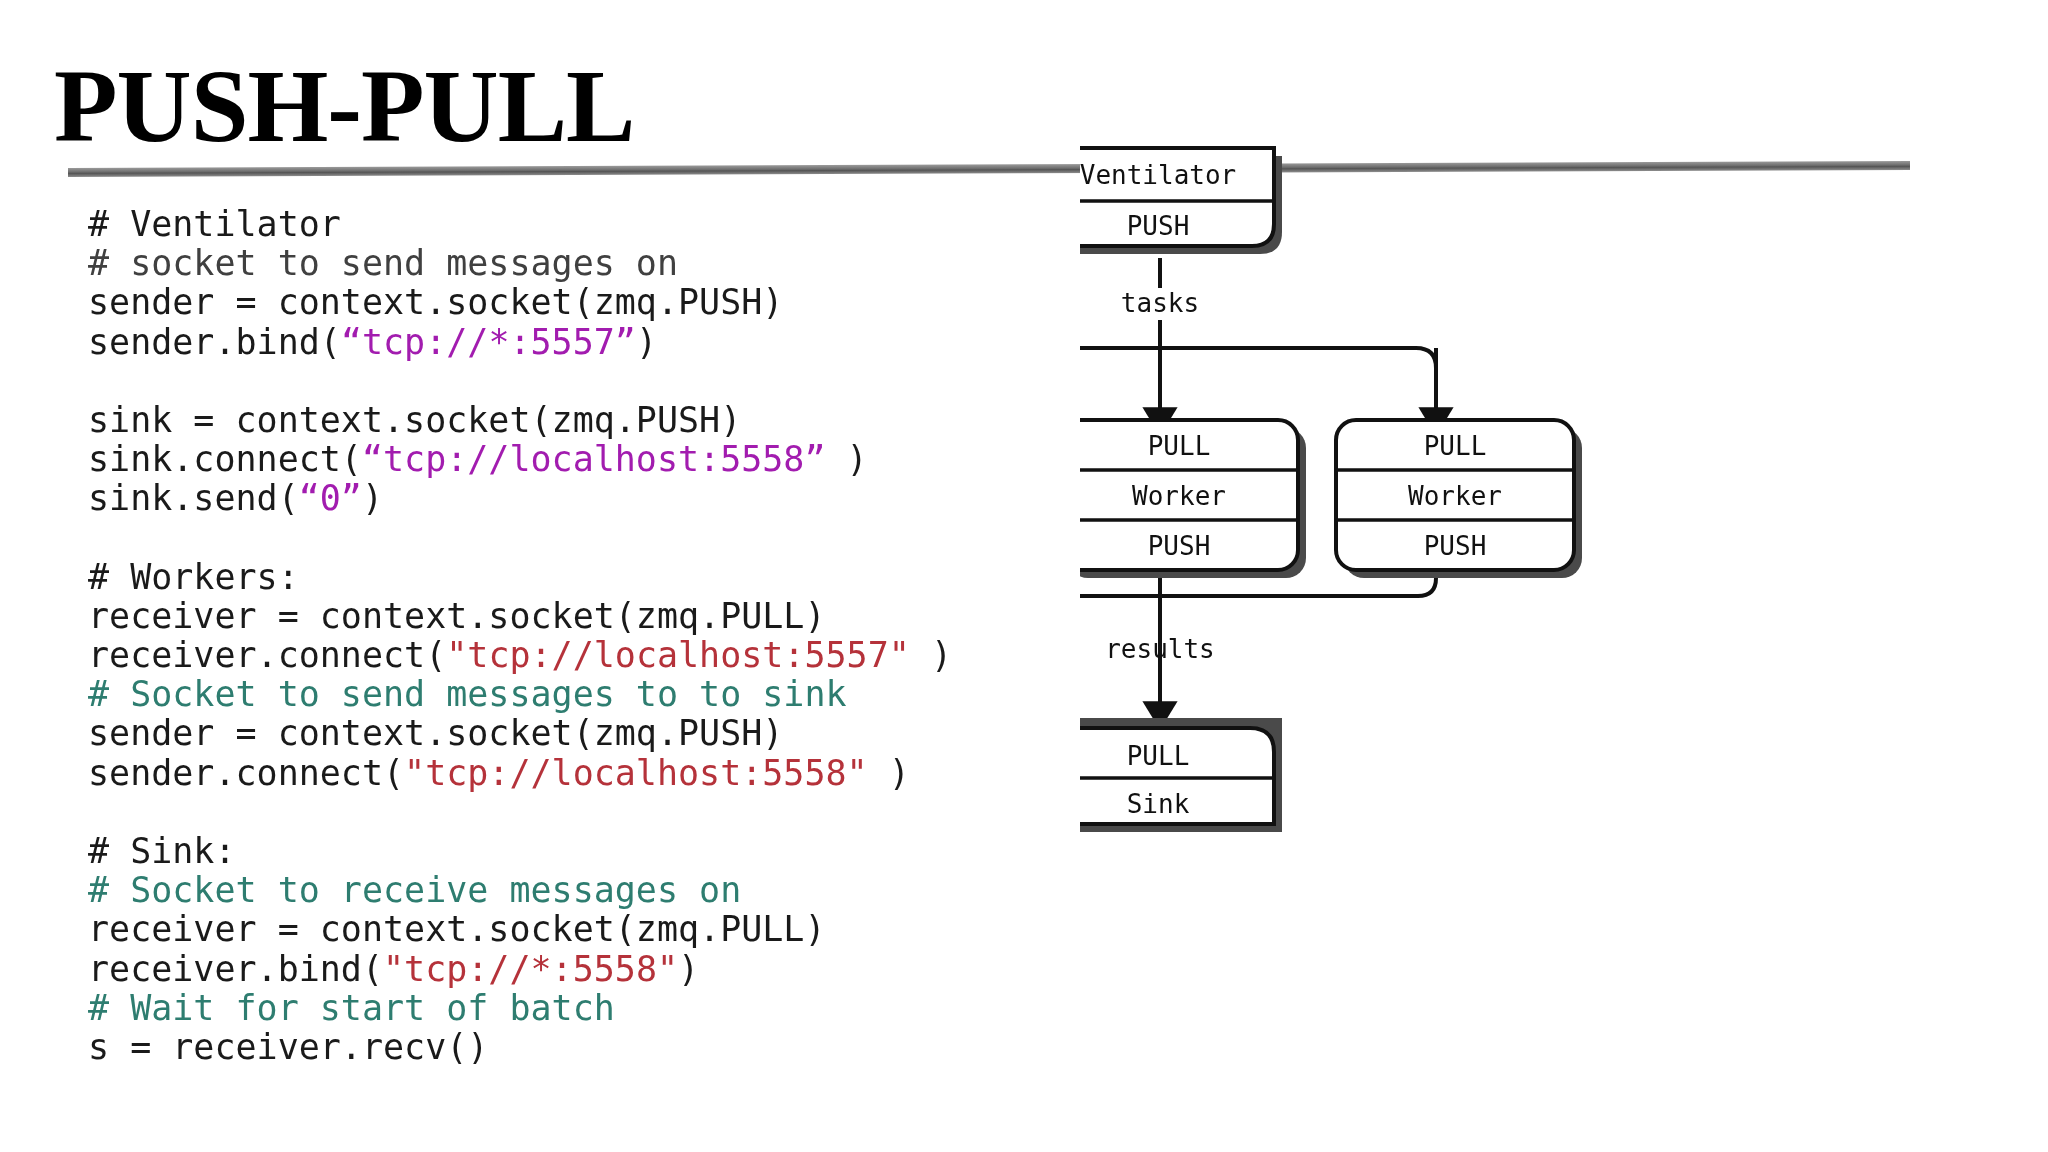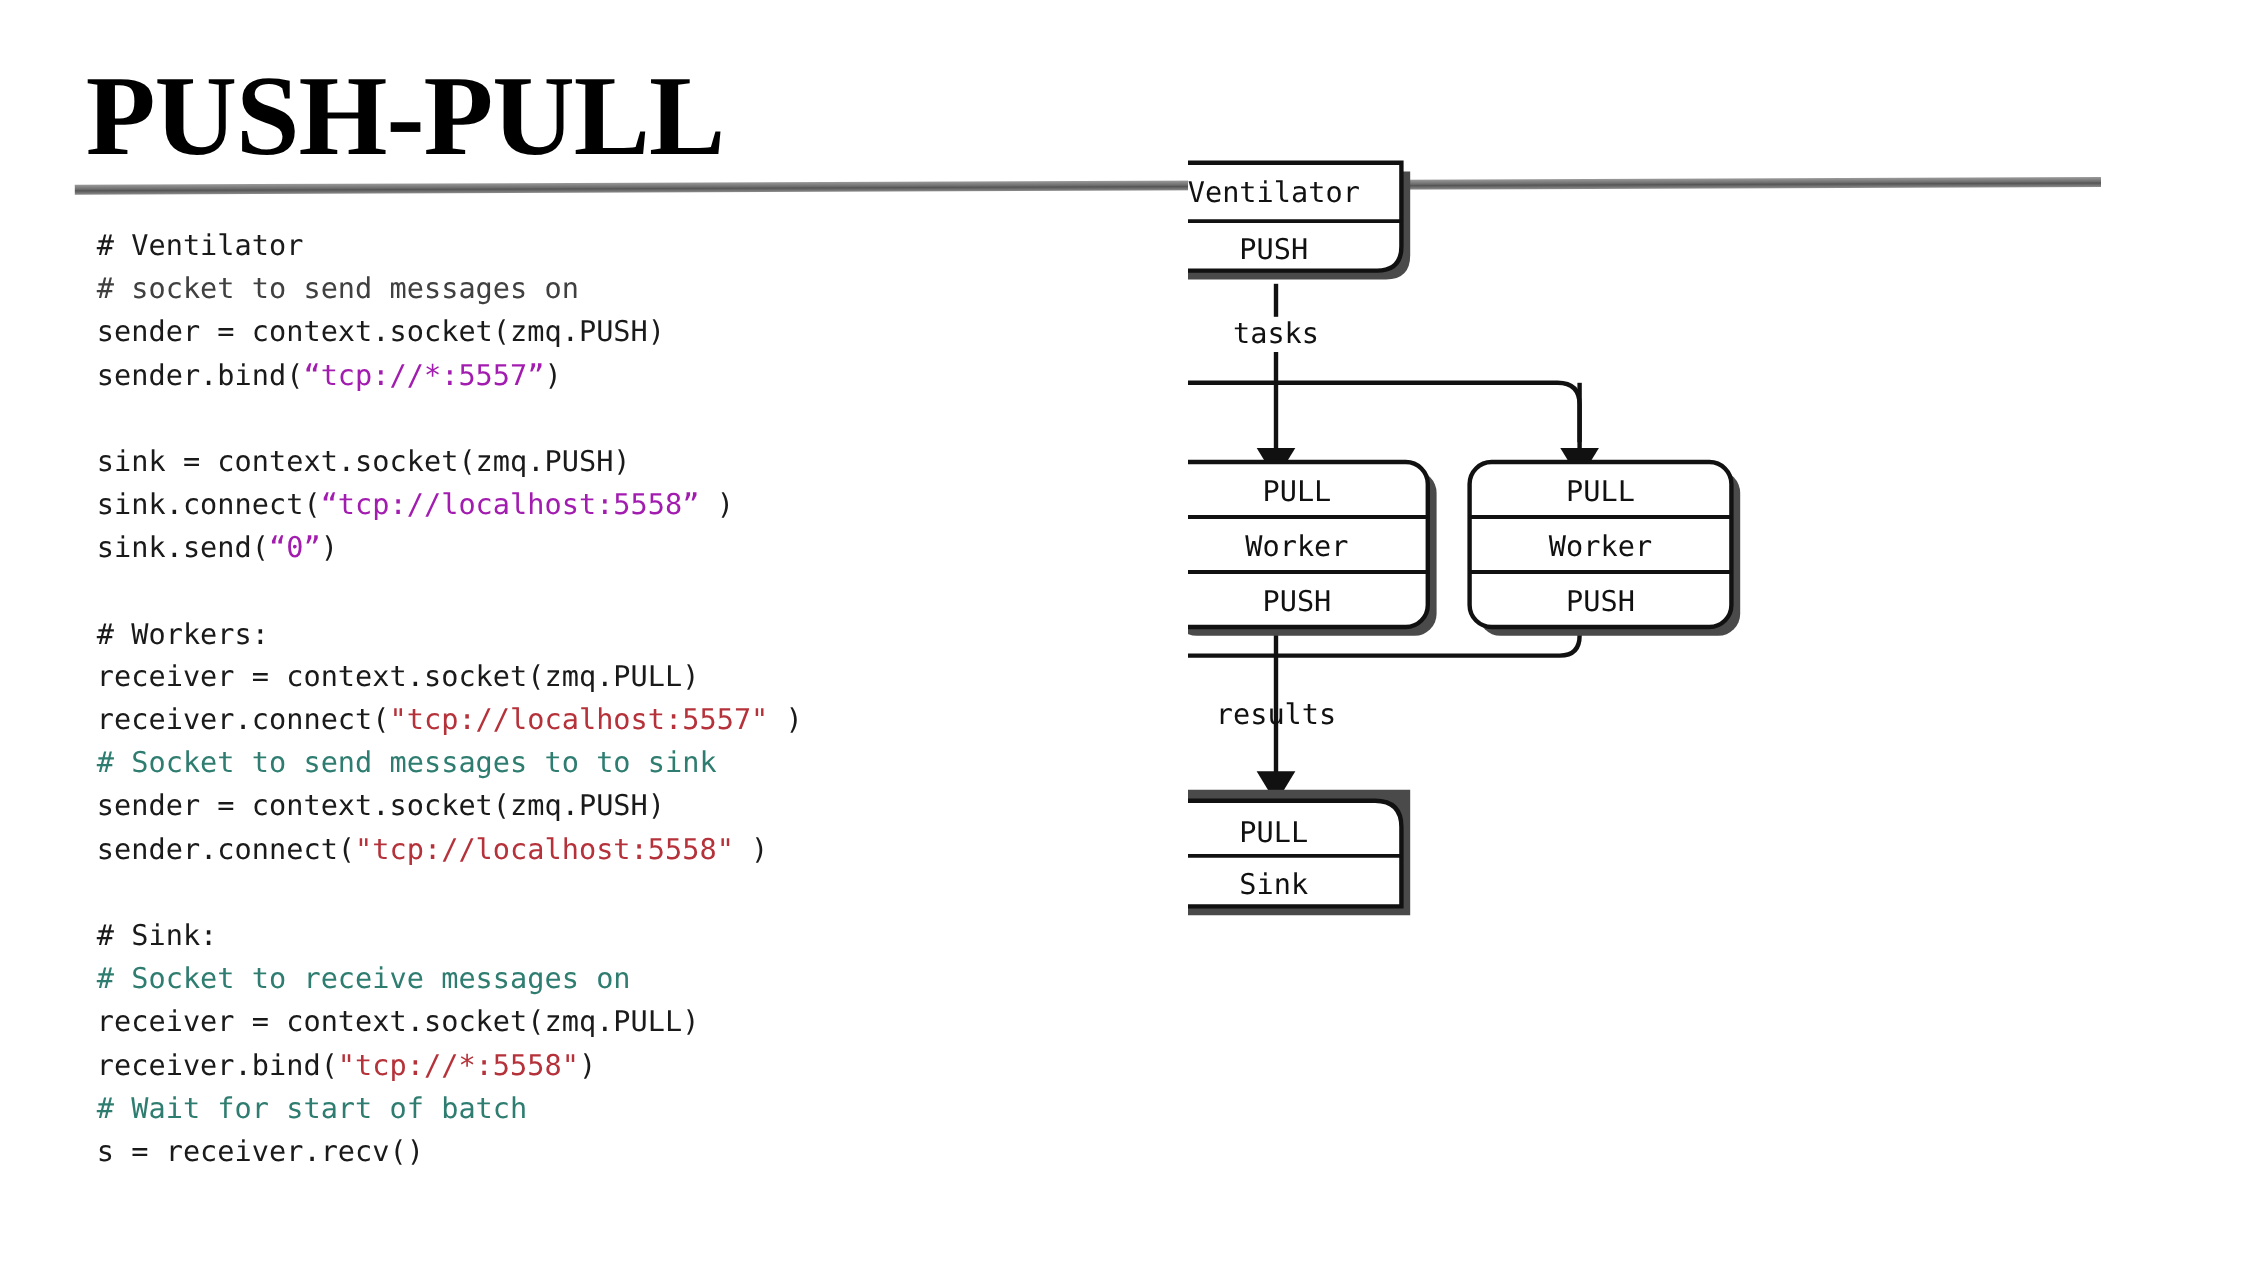--- a/index.html
+++ b/index.html
@@ -12,21 +12,21 @@
     width: 2048px;
     height: 1152px;
     background: #ffffff;
     overflow: hidden;
     font-family: "Liberation Sans", sans-serif;
   }
 
   
   #title {
     position: absolute;
-    left: 78px;
+    left: 54px;
     top: 54px;
     font-family: "Liberation Serif", serif;
     font-weight: bold;
     font-size: 104px;
     line-height: 1.0;
     letter-spacing: -1px;
     color: #000000;
     white-space: nowrap;
   }
   #title-rule {
@@ -40,21 +40,21 @@
     transform-origin: left center;
   }
 
   
   #code {
     position: absolute;
     left: 88px;
     top: 205px;
     width: 880px;
     font-family: "DejaVu Sans Mono", "Liberation Mono", monospace;
-    font-size: 26px;
+    font-size: 35px;
     line-height: 39.2px;
     color: #1a1a1a;
     white-space: pre;
     letter-spacing: 0px;
   }
   #code .ln { display: block; height: 39.2px; }
   #code .ln.blank { color: transparent; }
   .c-green  { color: #404040; }
   .c-teal   { color: #2e7d70; }
   .c-red    { color: #a21caf; }

